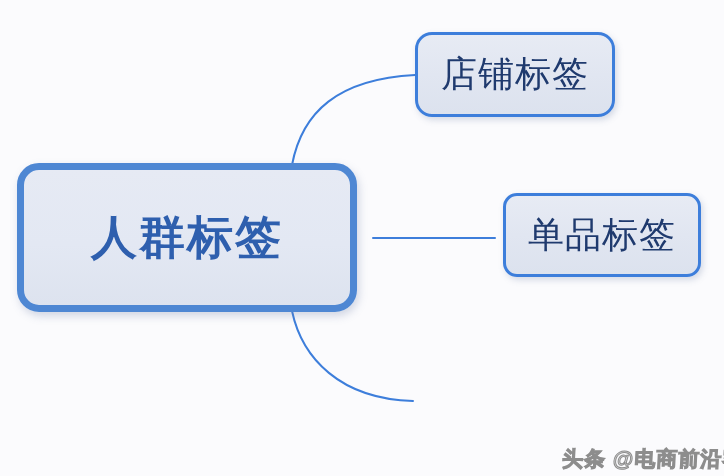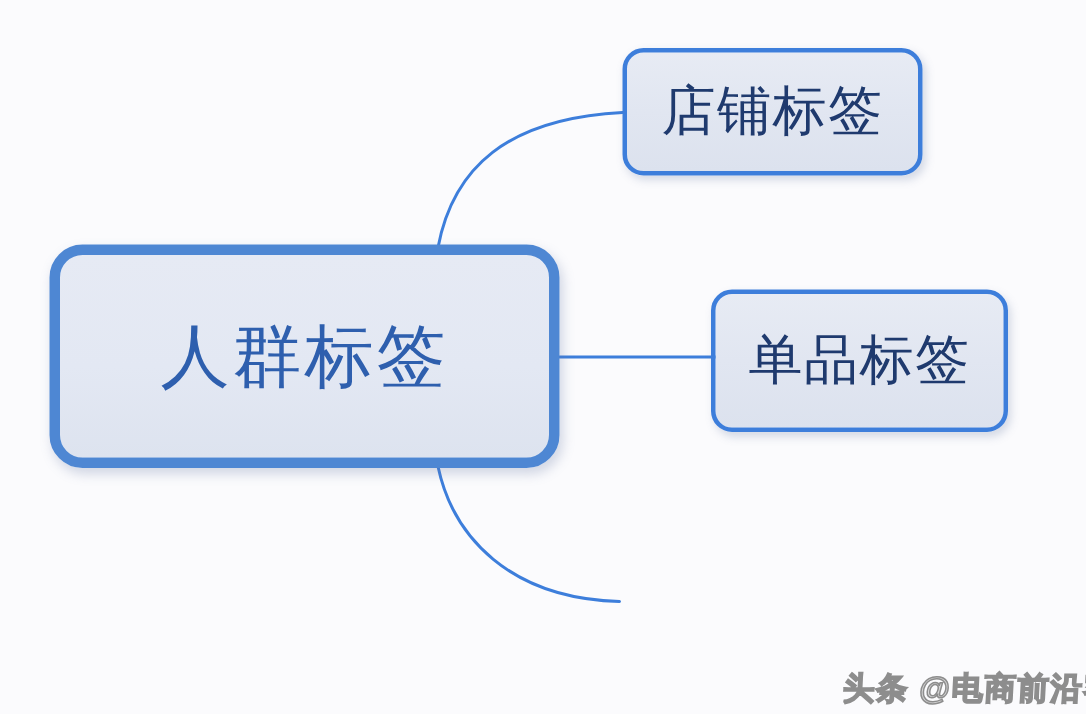--- a/index.html
+++ b/index.html
@@ -38,42 +38,42 @@
   }
   .node {
     position: absolute;
     box-sizing: border-box;
     display: flex;
     align-items: center;
     justify-content: center;
     cursor: default;
   }
   .node-root {
-    left: 33px; top: 163px;
+    left: 17px; top: 163px;
     width: 340px; height: 149px;
     border: 7px solid var(--root-border);
     border-radius: 22px;
     background: linear-gradient(180deg, #e6eaf4 0%, var(--root-fill) 55%, #dde3ef 100%);
     box-shadow: 2px 4px 8px rgba(100, 120, 160, 0.28);
     color: var(--root-text);
     font-size: 46px;
-    font-weight: normal;
+    font-weight: bold;
     letter-spacing: 2px;
   }
   .node-child {
     border: 3px solid var(--child-border);
     border-radius: 14px;
     background: linear-gradient(180deg, #e7ebf4 0%, var(--child-fill) 50%, #dce2ee 100%);
     box-shadow: 2px 3px 6px rgba(100, 120, 160, 0.25);
     color: var(--child-text);
     font-size: 36px;
     letter-spacing: 1px;
   }
-  .node-child-top    { left: 415px; top: 32px;  width: 200px; height: 85px; }
-  .node-child-middle { left: 474px; top: 193px; width: 198px; height: 95px; }
+  .node-child-top    { left: 415px; top: 32px;  width: 200px; height: 85px; border-radius: 17px; }
+  .node-child-middle { left: 503px; top: 193px; width: 198px; height: 84px; }
   .node-child-bottom { left: 413px; top: 357px; width: 205px; height: 86px; }
   .node-label { white-space: nowrap; }
   .watermark {
     position: absolute;
     left: 562px; top: 445px;
     font-size: 21px;
     font-weight: bold;
     letter-spacing: 1px;
     white-space: nowrap;
     color: rgba(128, 128, 128, 0.30);

